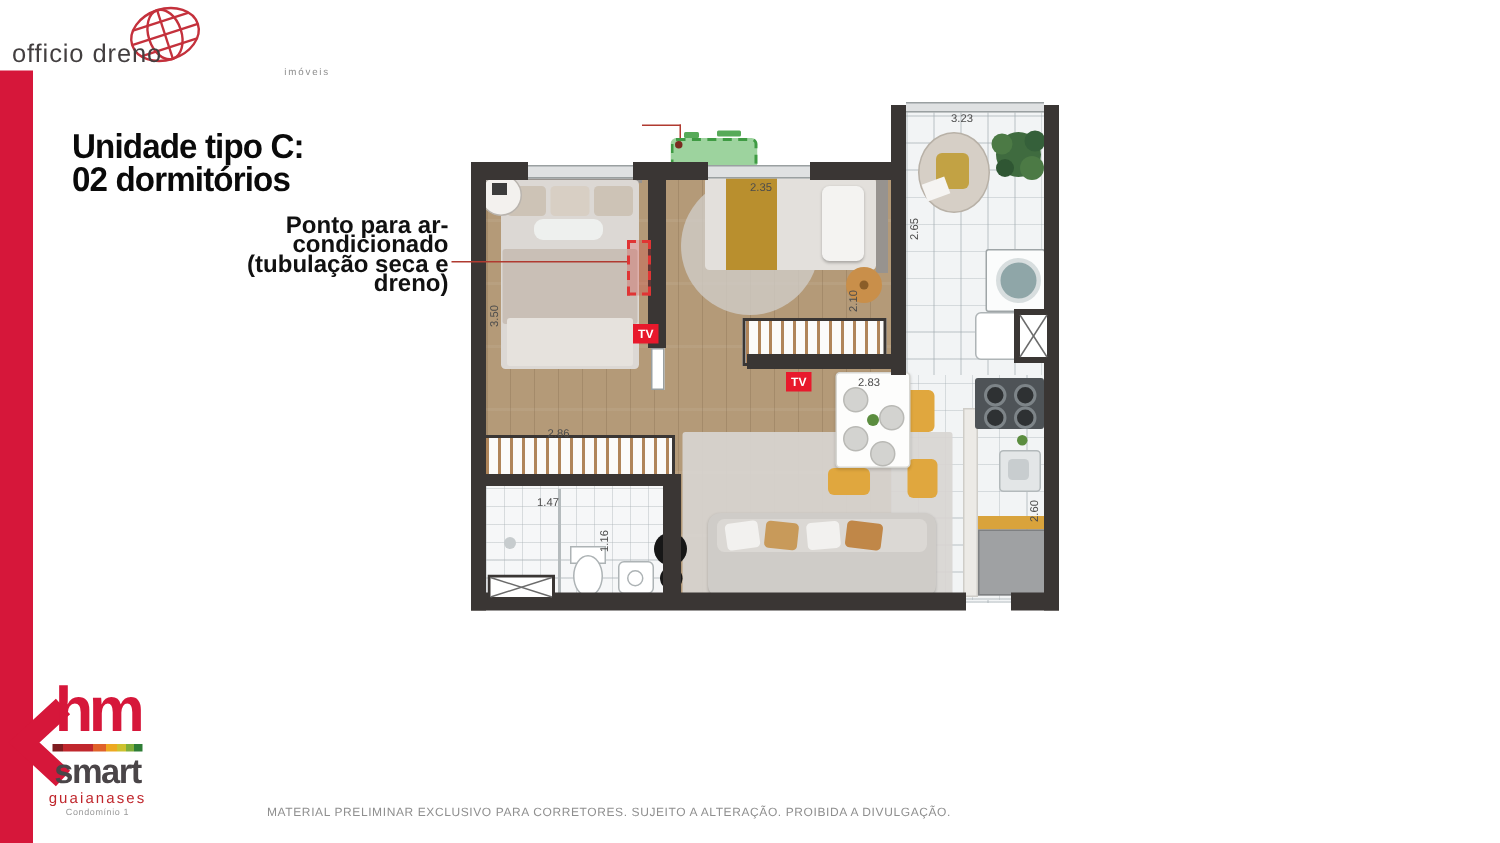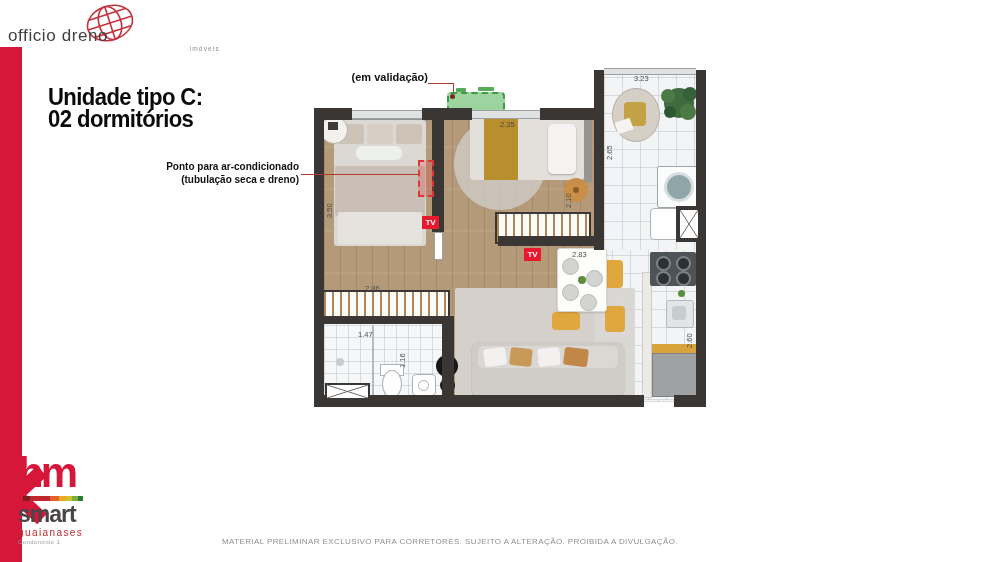--- a/index.html
+++ b/index.html
@@ -10,21 +10,21 @@
   .red-bar{left:0;top:47px;width:22px;height:515px;background:#d6173a;}
   
   .of-text{left:8px;top:26px;font-size:17px;color:#433f40;letter-spacing:.6px;font-weight:500;}
   .of-sub{left:148px;top:45px;width:72px;text-align:right;font-size:6.5px;color:#8d8d8d;letter-spacing:1.2px;}
   
   .title{left:48px;top:86px;color:#0a0a0a;font-weight:bold;font-size:23px;line-height:22px;
          letter-spacing:-.6px;transform:scaleX(.96);transform-origin:left top;white-space:nowrap;}
   
   .ann{font-weight:bold;color:#111;text-align:right;line-height:13px;}
   .ann1{left:240px;top:71px;width:188px;font-size:11px;}
-  .ann2{left:143px;top:160px;width:156px;font-size:10px;}
+  .ann2{left:143px;top:144px;width:156px;font-size:16px;}
   .lead{background:#b03a30;}
   
   .green-ac{left:447px;top:92px;width:54px;height:17px;background:rgba(124,196,126,.75);
             border:2px dashed #3f9b43;border-radius:4px;}
   .gtab{background:#57aa59;border-radius:1px;}
   
   .red-ac{left:418px;top:160px;width:12px;height:33px;border:2px dashed #e03434;background:rgba(224,52,52,.25);}
   
   .plan{left:312px;top:62px;width:396px;height:352px;}
   .wall{background:#3a3634;z-index:6;}
@@ -39,27 +39,27 @@
         background-image:repeating-linear-gradient(90deg,rgba(170,178,182,.4) 0 1px,transparent 1px 12px),
                          repeating-linear-gradient(0deg,rgba(170,178,182,.4) 0 1px,transparent 1px 12px);z-index:2;}
   .dim{font-size:7.5px;color:#4c4c4c;z-index:8;white-space:nowrap;}
   .rot{transform:rotate(-90deg);transform-origin:left top;}
   .tv{background:#e8192c;color:#fff;font-size:8px;font-weight:bold;width:17px;height:13px;
       text-align:center;line-height:13px;z-index:8;}
   .furn{z-index:4;}
   .rack{background:#fbfbfa;border:2px solid #3a3634;
         background-image:repeating-linear-gradient(90deg,#b0855a 0 2px,transparent 2px 8px);z-index:4;}
   
-  .hm{left:18px;top:450px;width:70px;text-align:left;}
+  .hm{left:30px;top:450px;width:70px;text-align:center;}
   .hm-word{font-size:42px;font-weight:bold;color:#d6173a;letter-spacing:-3px;line-height:46px;}
   .hm-grad{width:60px;height:5px;margin:0 auto;background:linear-gradient(90deg,#7e1d20 0 12%,#c0272d 12% 45%,#e0622a 45% 60%,#eda921 60% 72%,#cdc22f 72% 82%,#7fae3a 82% 91%,#2e7d36 91% 100%);}
   .hm-smart{font-size:23px;font-weight:bold;color:#4a4548;letter-spacing:-1px;line-height:26px;}
   .hm-nb{font-size:10px;color:#c0272d;letter-spacing:1.4px;line-height:11px;}
   .hm-cond{font-size:6px;color:#9a9a9a;letter-spacing:.4px;line-height:9px;}
-  .disclaimer{left:0;top:537px;width:812px;text-align:center;font-size:8px;color:#8f8f8f;letter-spacing:.4px;padding-left:44px;}
+  .disclaimer{left:0;top:537px;width:812px;text-align:center;font-size:8px;color:#8f8f8f;letter-spacing:.4px;}
 </style>
 </head>
 <body>
 
 <div class="a red-bar"></div>
 <svg class="a" style="left:0;top:455px;" width="60" height="80">
   <polyline points="42,16 16,40 42,64" fill="none" stroke="#d6173a" stroke-width="14"></polyline>
 </svg>
 
 <div class="a" style="left:0;top:0;width:230px;height:55px;">
@@ -76,21 +76,20 @@
   <div class="a of-text">officio dreno</div>
   <div class="a of-sub">imóveis</div>
 </div>
 
 <div class="a title">
   <div>Unidade tipo C:</div>
   <div>02 dormitórios</div>
 </div>
 
 <div class="a ann ann1">
-  <div>(em validação)</div>
 </div>
 <div class="a lead" style="left:428px;top:83px;width:26px;height:1px;"></div>
 <div class="a lead" style="left:453px;top:83px;width:1px;height:13px;"></div>
 <div class="a" style="left:450px;top:94px;width:5px;height:5px;border-radius:50%;background:#7a2a20;z-index:9;"></div>
 <div class="a green-ac"></div>
 <div class="a gtab" style="left:456px;top:88px;width:10px;height:4px;"></div>
 <div class="a gtab" style="left:478px;top:87px;width:16px;height:4px;"></div>
 <div class="a gtab" style="left:452px;top:110px;width:14px;height:4px;"></div>
 
 <div class="a ann ann2">

